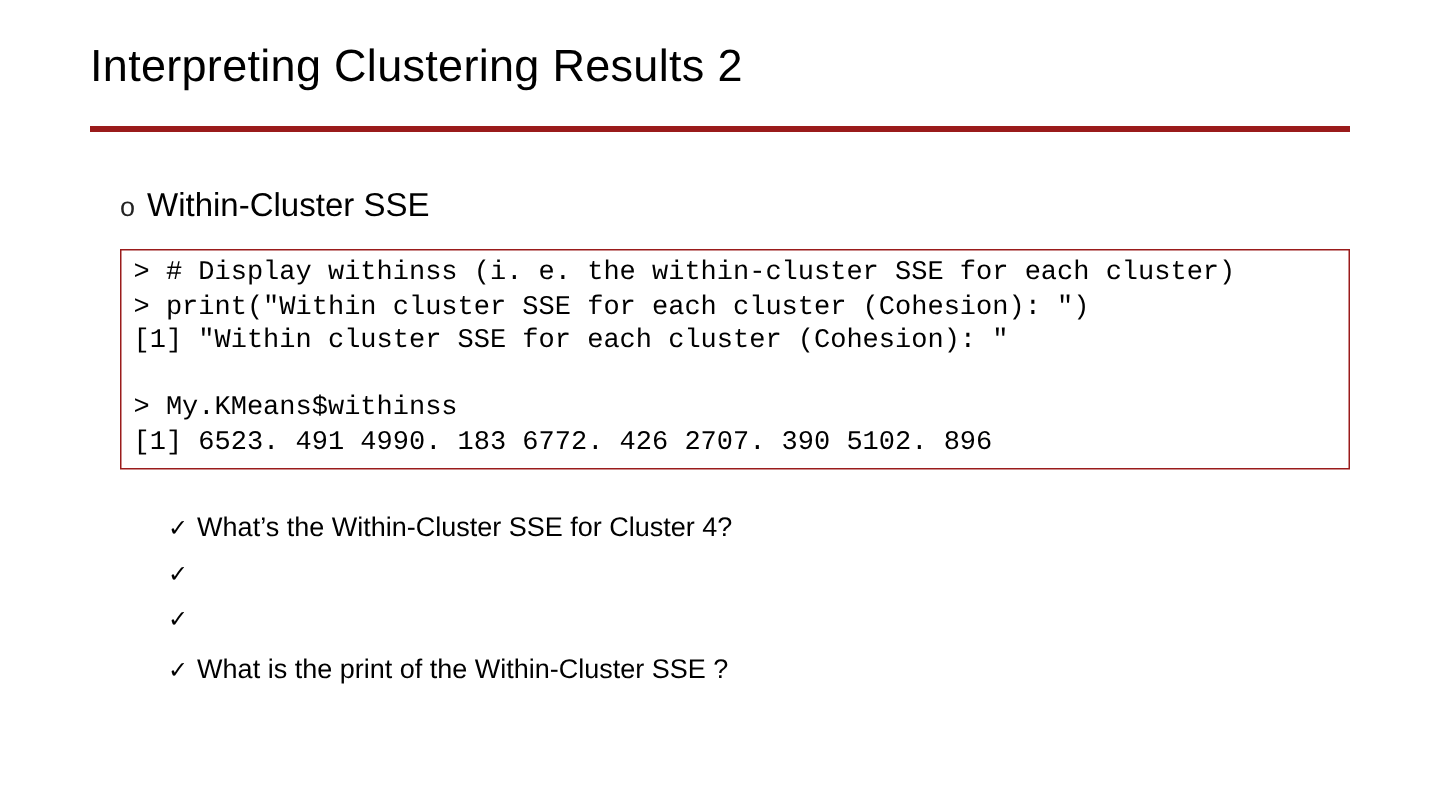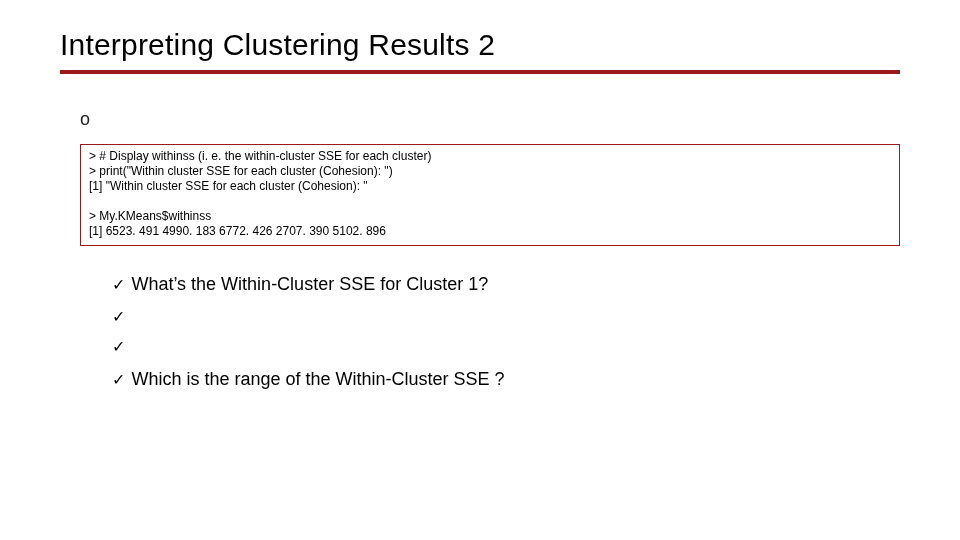--- a/index.html
+++ b/index.html
@@ -15,21 +15,21 @@
     box-sizing: border-box;
     width: 960px;
     height: 540px;
     padding: 28px 60px 20px 60px;
     position: relative;
   }
   .title {
     font-size: 30px;
     font-weight: 400;
     letter-spacing: 0.2px;
-    margin: 0 0 8px 0;
+    margin: 0 0 22px 0;
   }
   .rule {
     border: none;
     border-top: 4px solid #9a1b1b;
     margin: 0 0 36px 0;
   }
   .bullet-row {
     display: flex;
     align-items: baseline;
     gap: 8px;
@@ -38,22 +38,22 @@
   }
   .bullet-o {
     font-size: 18px;
     color: #222;
     line-height: 1;
   }
   .codebox {
     margin: 16px 0 0 20px;
     border: 1px solid #9a1b1b;
     padding: 4px 8px 6px 8px;
-    font-family: Liberation Sans, sans-serif;
-    font-size: 12px;
+    font-family: Liberation Mono, monospace;
+    font-size: 18px;
     line-height: 1.25;
     white-space: pre;
     overflow: hidden;
   }
   .questions {
     margin: 28px 0 0 52px;
     font-family: Arial, Helvetica, sans-serif;
     font-size: 18px;
   }
   .q-row {
@@ -71,39 +71,40 @@
 </head>
 <body>
 
 <div class="slide">
 
   <h1 class="title">Interpreting Clustering Results 2</h1>
   <hr class="rule">
 
   <div class="bullet-row">
     <span class="bullet-o">o</span>
+    <span>Within-Cluster SSE</span>
   </div>
 
   <div class="codebox"><span>&gt; # Display withinss (i. e. the within-cluster SSE for each cluster)</span>
 <span>&gt; print("Within cluster SSE for each cluster (Cohesion): ")</span>
 <span>[1] "Within cluster SSE for each cluster (Cohesion): "</span>
 <span></span>
 <span>&gt; My.KMeans$withinss</span>
 <span>[1] 6523. 491 4990. 183 6772. 426 2707. 390 5102. 896</span></div>
 
   <div class="questions">
     <div class="q-row">
       <span class="check">✓</span>
-      <span>What’s the Within-Cluster SSE for Cluster 1?</span>
+      <span>What’s the Within-Cluster SSE for Cluster 4?</span>
     </div>
     <div class="q-row">
       <span class="check">✓</span>
     </div>
     <div class="q-row">
       <span class="check">✓</span>
     </div>
     <div class="q-row">
       <span class="check">✓</span>
-      <span>Which is the range of the Within-Cluster SSE ?</span>
+      <span>What is the print of the Within-Cluster SSE ?</span>
     </div>
   </div>
 
 </div>
 
 </body></html>

